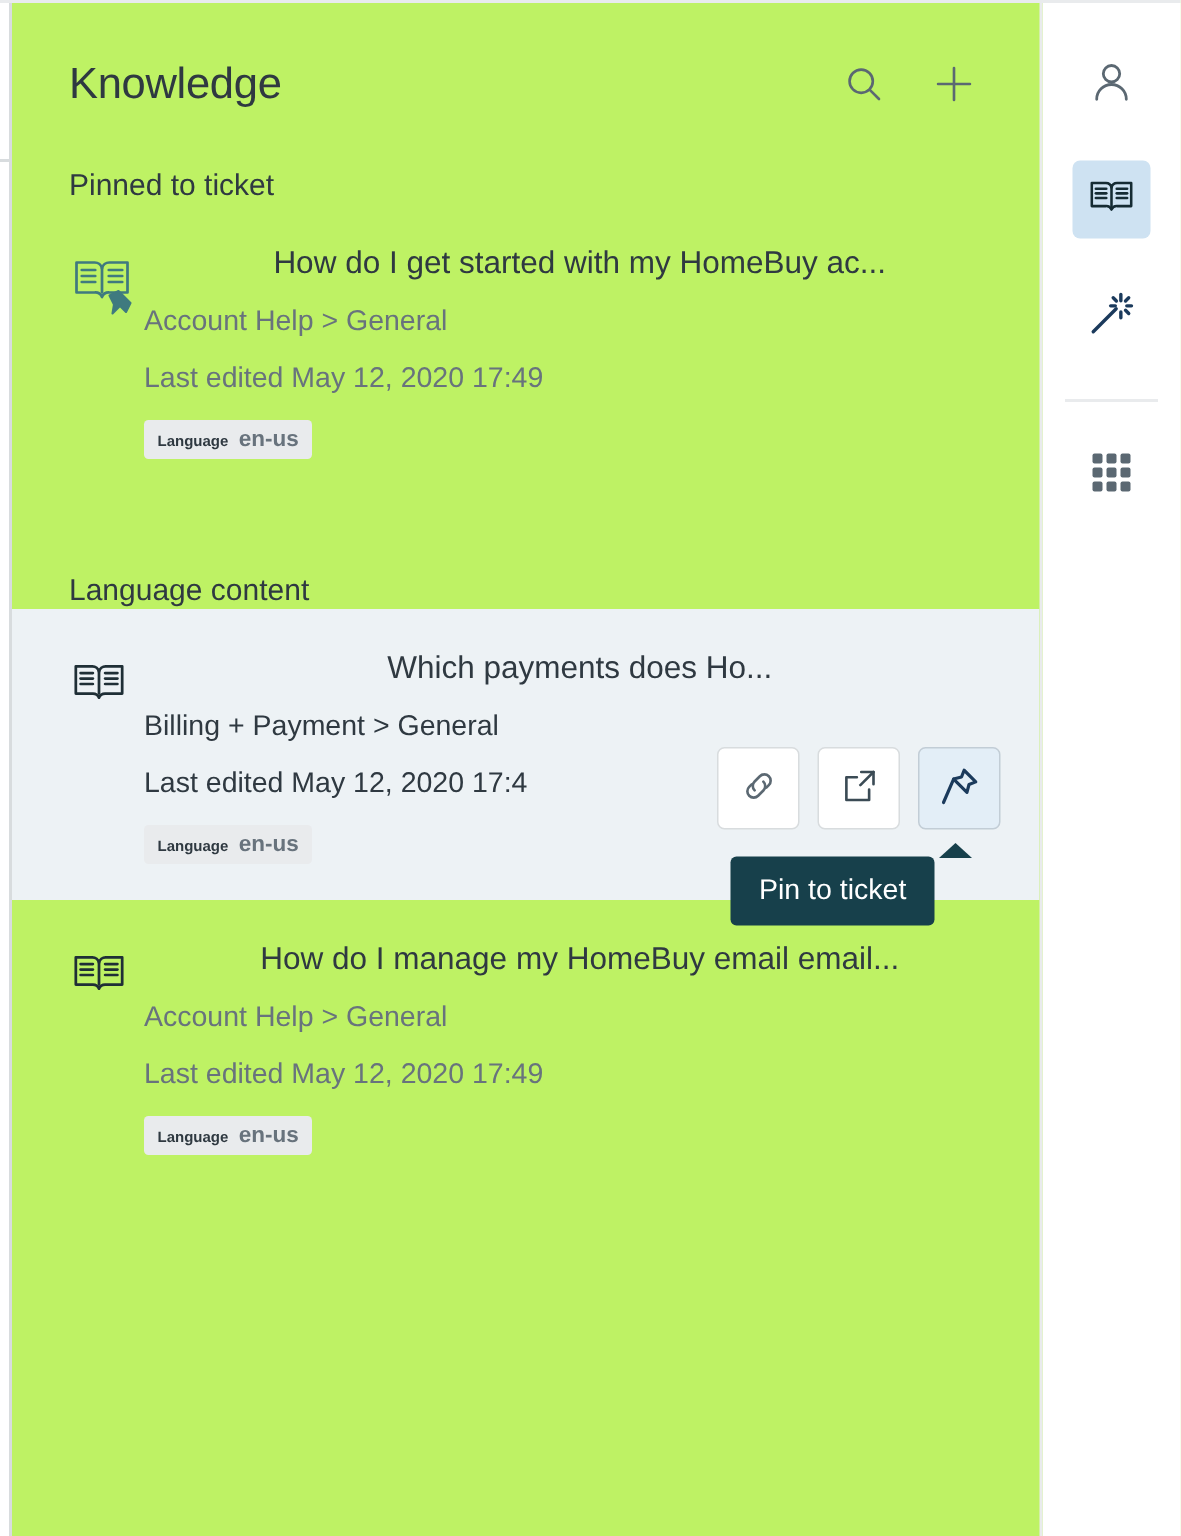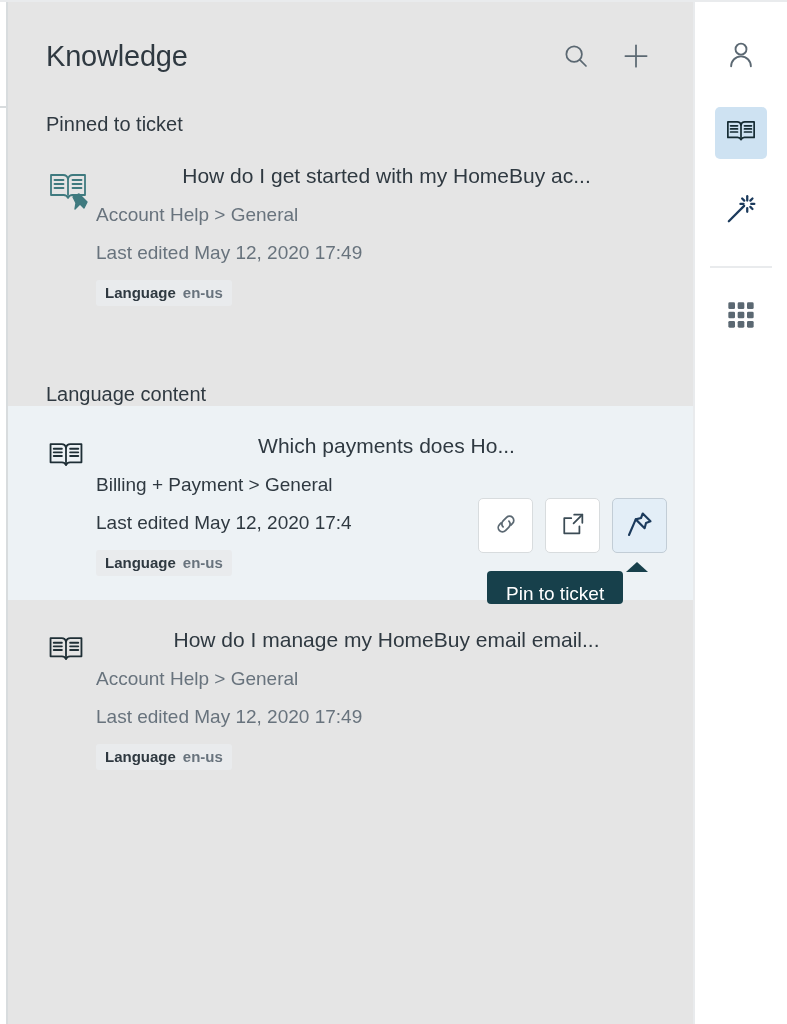--- a/index.html
+++ b/index.html
@@ -39,21 +39,21 @@
     left: 0;
     top: 104px;
     width: 8px;
     height: 2px;
     background: #d8dcde;
   }
 
   
   .knowledge-panel {
     flex: 1 1 auto;
-    background: #e5e5e5;
+    background: #bef264;
     border-right: 2px solid #e9ebed;
     box-sizing: border-box;
     display: flex;
     flex-direction: column;
     overflow: hidden;
     position: relative;
   }
 
   .panel-header {
     display: flex;
@@ -157,21 +157,21 @@
   .lang-badge {
     display: inline-flex;
     align-items: baseline;
     gap: 7px;
     background: #e9ebed;
     border-radius: 3px;
     padding: 4px 9px 5px 9px;
     margin-top: 14px;
   }
   .lang-key {
-    font-size: 15px;
+    font-size: 10px;
     font-weight: 700;
     color: #2f3941;
   }
   .lang-val {
     font-size: 15px;
     font-weight: 700;
     color: #68737d;
   }
 
   
@@ -203,21 +203,21 @@
 
   
   .tooltip {
     position: absolute;
     left: 479px;
     top: 569px;
     background: #17404b;
     color: #ffffff;
     font-size: 19px;
     line-height: 1;
-    padding: 13px 19px 1px 19px;
+    padding: 13px 19px 14px 19px;
     border-radius: 4px;
     white-space: nowrap;
     z-index: 6;
   }
   .tooltip-arrow {
     position: absolute;
     top: -9px;
     left: 139px;
     width: 0;
     height: 0;

